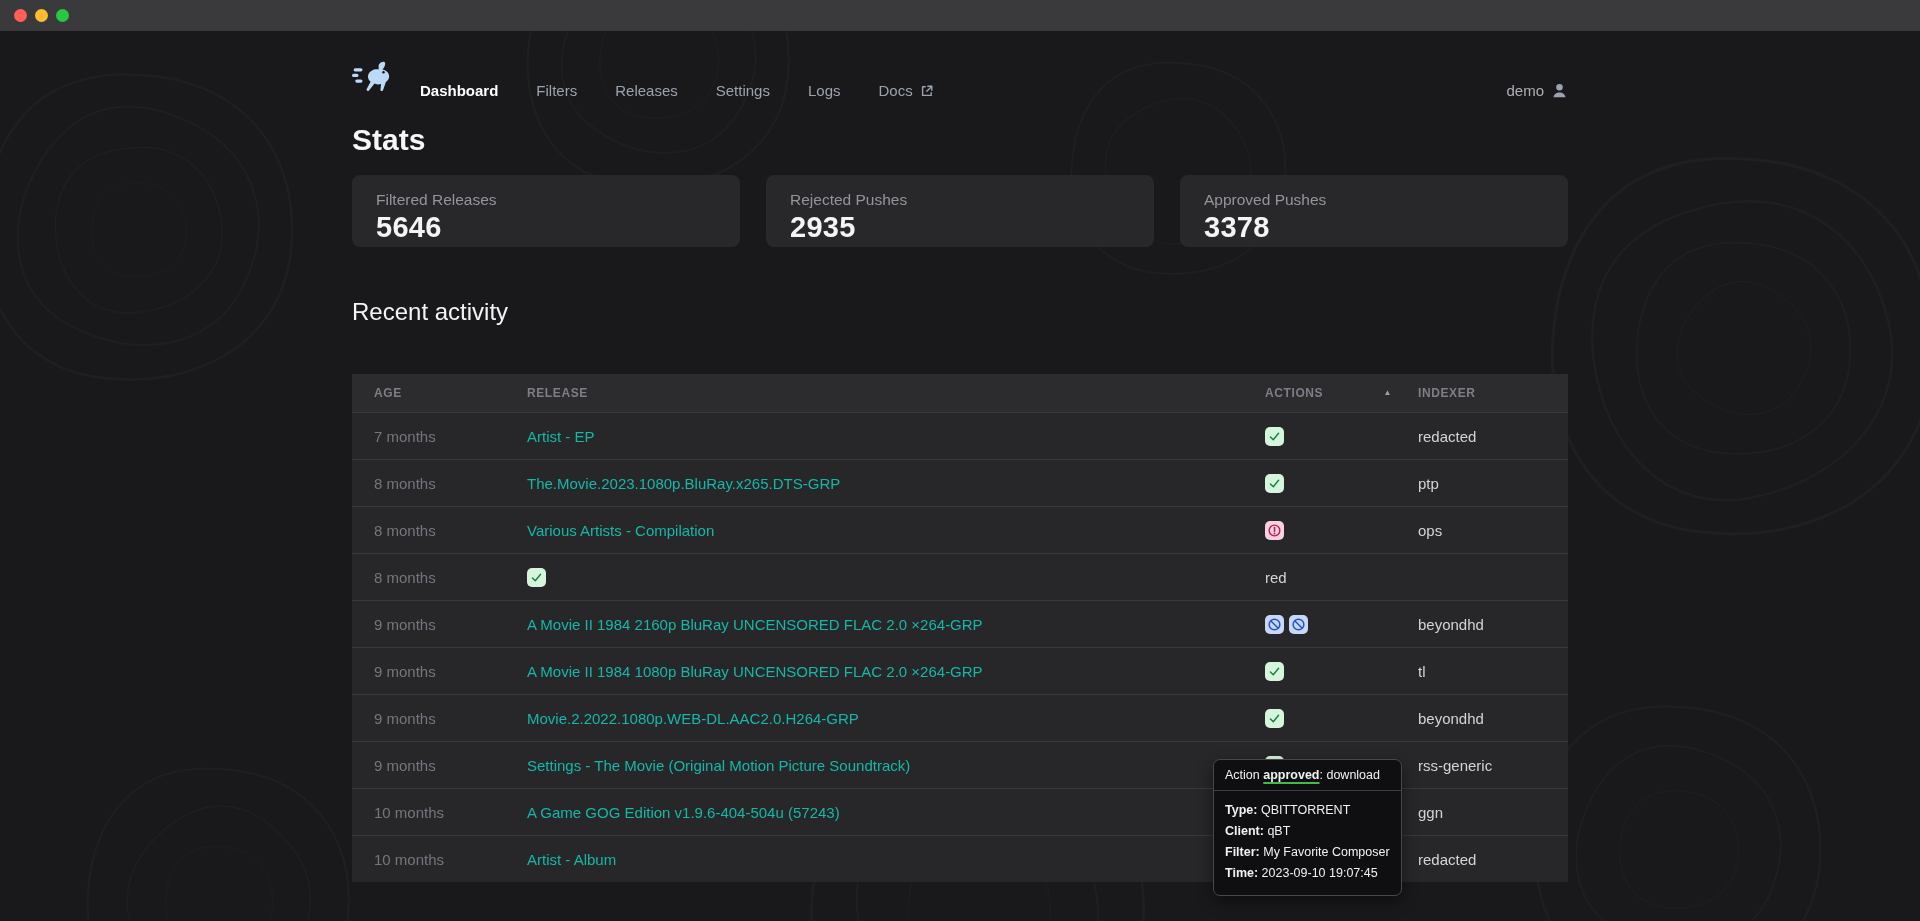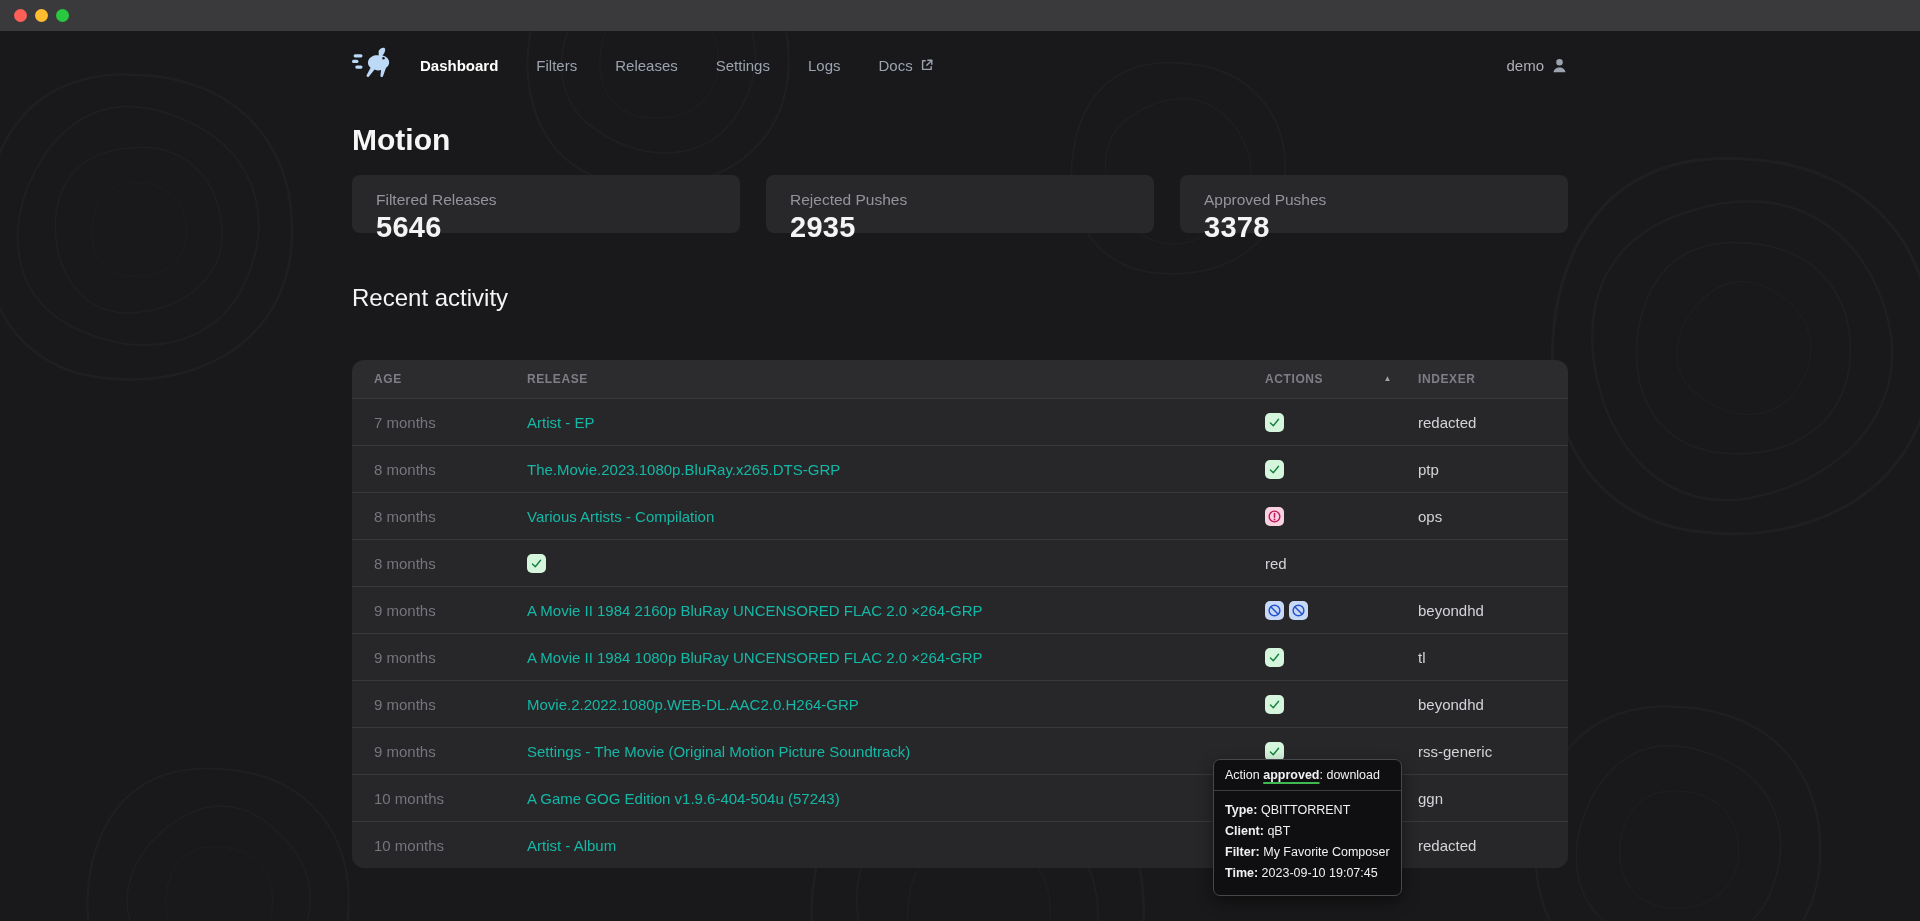--- a/index.html
+++ b/index.html
@@ -12,37 +12,37 @@
   .tl-red { background:#ff5f57; }
   .tl-yellow { background:#febc2e; }
   .tl-green { background:#28c840; }
 
   .page { position:relative; height:890px; background:#19191b; overflow:hidden; }
   svg.topo { position:absolute; inset:0; pointer-events:none; }
 
   .content { width:1216px; margin:0 auto; position:relative; z-index:2; }
 
   
-  nav { height:68px; display:flex; align-items:center; }
+  nav { height:68px; display:flex; align-items:flex-end; }
   .logo { margin-right:26px; display:flex; align-items:center; }
   .nav-links { display:flex; align-items:center; gap:38px; }
   .nav-item { font-size:15px; font-weight:500; color:#9ca3af; text-decoration:none; display:flex; align-items:center; gap:7px; cursor:pointer; }
   .nav-item.active { color:#ffffff; font-weight:600; }
   .nav-right { margin-left:auto; display:flex; align-items:center; gap:7px; color:#aeaeb6; font-size:15px; cursor:pointer; }
 
   
   h1.stats { font-size:30px; font-weight:700; color:#f6f6f7; margin:23px 0 17px; line-height:36px; }
   .cards { display:flex; gap:26px; }
-  .card { flex:1; height:58px; background:#28282b; border-radius:8px; padding:16px 24px; }
+  .card { flex:1; height:72px; background:#28282b; border-radius:8px; padding:16px 24px; }
   .card-label { font-size:15.5px; color:#94949c; }
   .card-value { font-size:29px; font-weight:700; color:#f4f4f5; margin-top:2px; letter-spacing:0.3px; }
 
   
   h2.recent { font-size:24px; font-weight:500; color:#f4f4f5; margin:50px 0 14px; line-height:29px; }
-  .table { border-radius:12px; overflow:hidden;margin-top:48px; }
+  .table { border-radius:0; overflow:hidden;margin-top:48px; }
   .thead, .trow { display:grid; grid-template-columns:153px 1fr 153px 128px; padding:0 22px; align-items:center; }
   .thead { height:38px; background:#2c2c2f; color:#7e7e87; font-size:12px; font-weight:600; letter-spacing:0.6px; }
   .th-actions { display:flex; align-items:center; justify-content:space-between; padding-right:26px;gap:36px; }
   .sort-arrow { font-size:8px; color:#a1a1aa; cursor:pointer; line-height:1; }
   .trow { height:47px; background:#27272a; border-top:1px solid #39393d; font-size:15px; }
   .cell-age { color:#75757d; }
   .cell-release { color:#14b8a6; }
   .cell-indexer { color:#d4d4d8; }
   .cell-actions { display:flex; align-items:center; gap:5px; }
   .action-icon { width:19px; height:19px; border-radius:5px; display:inline-flex; align-items:center; justify-content:center; cursor:pointer; }
@@ -151,21 +151,21 @@
         </a>
       </div>
       <div class="nav-right">
         <span>demo</span>
         <svg width="17" height="17" viewBox="0 0 16 16">
           <path fill="#9ca3af" d="M8 8a3.1 3.1 0 1 0 0-6.2A3.1 3.1 0 0 0 8 8zm-5.6 6.4c.3-2.9 2.7-4.6 5.6-4.6s5.3 1.7 5.6 4.6z"></path>
         </svg>
       </div>
     </nav>
 
-    <h1 class="stats">Motion</h1>
+    <h1 class="stats">Stats</h1>
 
     <div class="cards">
       <div class="card">
         <div class="card-label">Filtered Releases</div>
         <div class="card-value">5646</div>
       </div>
       <div class="card">
         <div class="card-label">Rejected Pushes</div>
         <div class="card-value">2935</div>
       </div>

